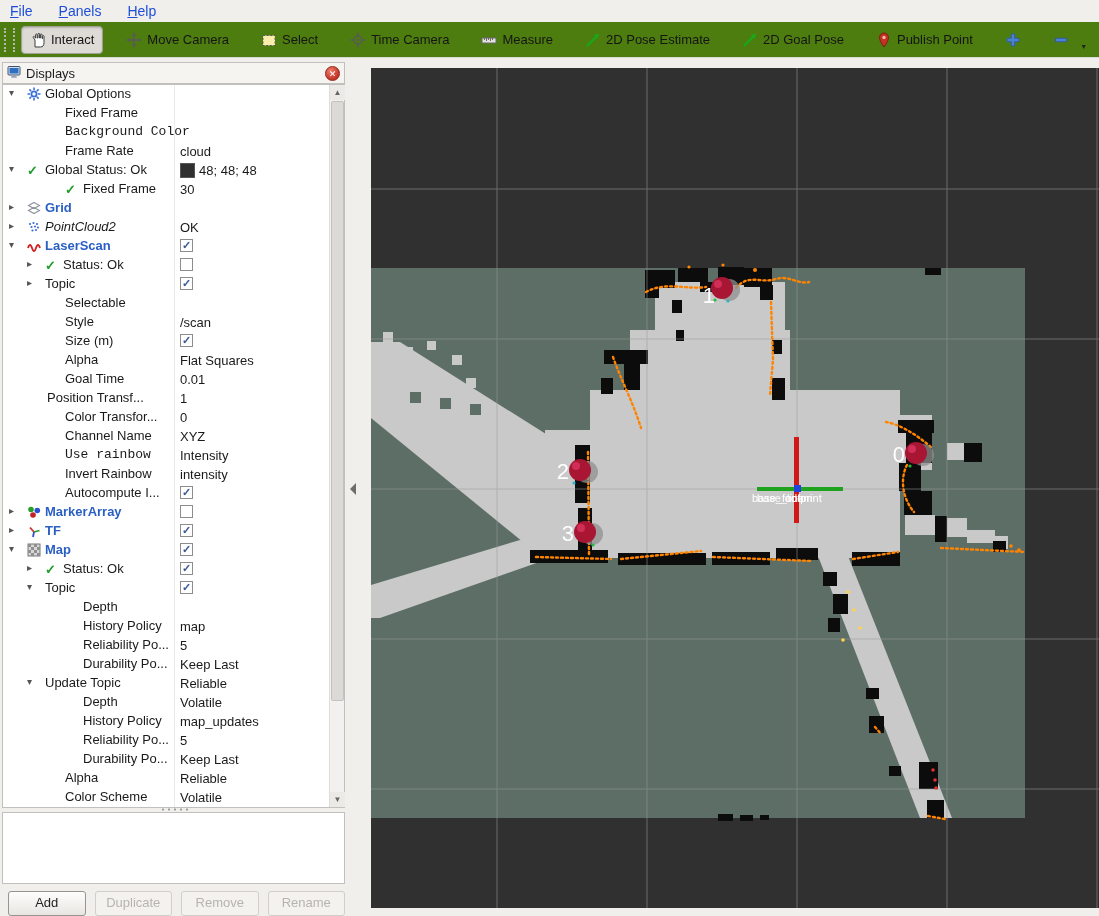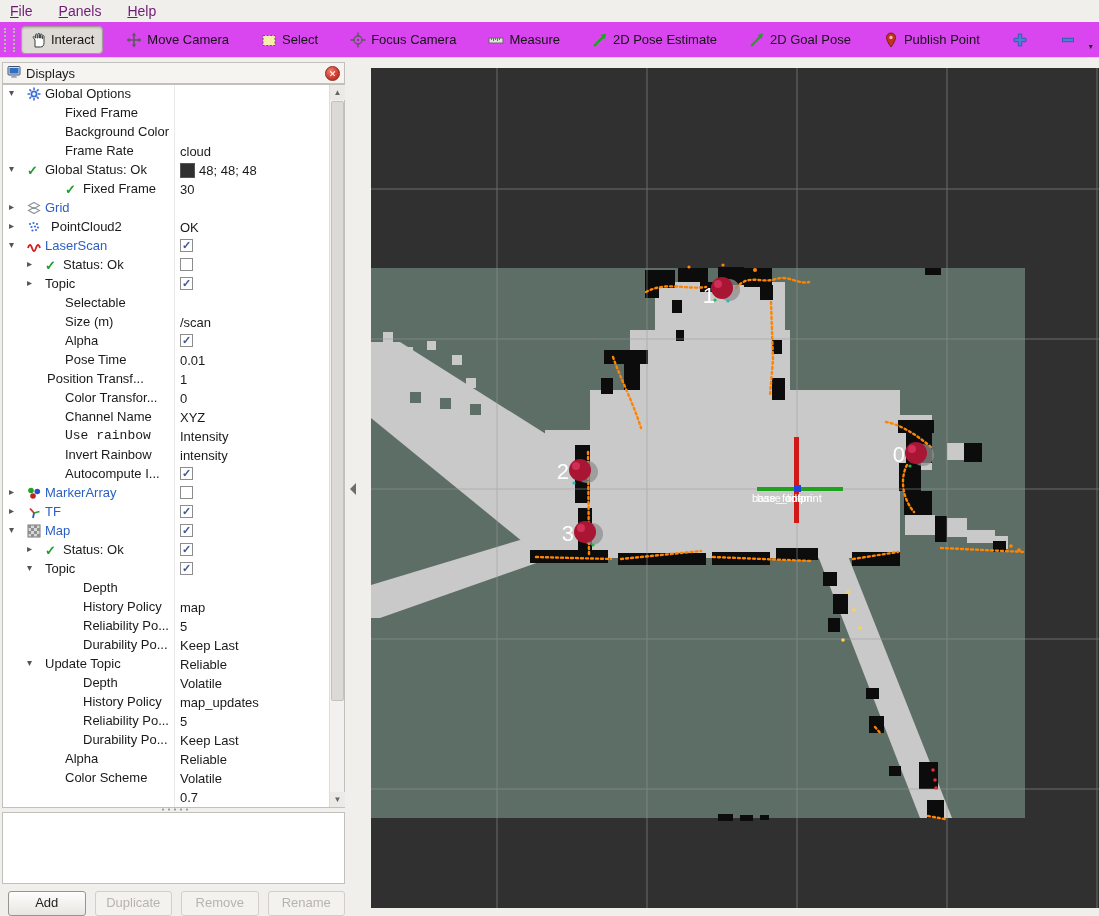--- a/index.html
+++ b/index.html
@@ -3,24 +3,24 @@
 <meta charset="utf-8">
 <style>
   html,body{margin:0;padding:0;}
   body{width:1099px;height:916px;position:relative;overflow:hidden;
        background:#f0efec;font-family:"Liberation Sans",sans-serif;
        -webkit-font-smoothing:antialiased;}
   .abs{position:absolute;}
   
   #menubar{left:0;top:0;width:1099px;height:22px;background:#f0efec;
            display:flex;align-items:center;padding-left:10px;box-sizing:border-box;}
-  .menu-item{font-size:14px;color:#701a75;margin-right:26px;cursor:default;}
+  .menu-item{font-size:14px;color:#1d4ed8;margin-right:26px;cursor:default;}
   .menu-item::first-letter{text-decoration:underline;}
   
-  #toolbar{left:0;top:22px;width:1099px;height:36px;background:#d946ef;
+  #toolbar{left:0;top:22px;width:1099px;height:36px;background:#4d7c0f;
            display:flex;align-items:center;border-bottom:1px solid #d9d7d3;box-sizing:border-box;}
   #tb-handle{width:7px;height:24px;margin:0 6px 0 4px;
              border-left:2px dotted #b9b7b2;border-right:2px dotted #b9b7b2;}
   .tb-item{display:flex;align-items:center;gap:5px;padding:5px 8px;margin-right:14px;
            border:1px solid transparent;border-radius:4px;font-size:13px;color:#151515;}
   .tb-item.active{background:#dedbd6;border:1px solid #a39f99;
                   box-shadow:inset 0 1px 2px rgba(0,0,0,.18);}
   .tb-item svg{display:block;}
   .tb-caret{font-size:8px;color:#222;margin-left:-10px;margin-top:14px;}
   #panel-header{left:2px;top:62px;width:343px;height:22px;background:#f5f4f1;
@@ -31,21 +31,21 @@
       color:#fff;font-size:9px;line-height:15px;text-align:center;
       border:1px solid #90241a;box-sizing:border-box;cursor:default;}
   #tree{left:2px;top:84px;width:343px;height:724px;background:#fff;
         border:1px solid #c2c0bc;box-sizing:border-box;overflow:hidden;}
   #col-sep{left:174px;top:85px;width:1px;height:722px;background:#ebebeb;}
   .tree-row{position:relative;height:19px;display:flex;align-items:center;
             font-size:13px;color:#1a1a1a;white-space:nowrap;}
   .tree-row .exp{position:absolute;font-size:10px;color:#555;top:2px;}
   .tree-row .ticon{position:absolute;top:2px;width:14px;height:14px;}
   .tree-row .lbl{position:absolute;top:1px;}
-  .tree-row .lbl.bb{color:#2a5fc4;font-weight:normal;}
+  .tree-row .lbl.bb{color:#2a5fc4;font-weight:bold;}
   .tree-row .val{position:absolute;left:177px;top:1px;display:flex;align-items:center;gap:4px;margin-top:39px;}
   .cbx{width:13px;height:13px;background:#fff;border:1px solid #8d8d8d;box-sizing:border-box;
        font-size:11px;line-height:11px;text-align:center;color:#3c5a96;font-weight:bold;}
   .swatch{width:13px;height:13px;background:#303030;border:1px solid #555;}
   
   #vscroll{left:329px;top:85px;width:15px;height:722px;background:#f2f1ef;
            border-left:1px solid #dddcda;box-sizing:border-box;}
   .sb-btn{position:absolute;left:0;width:15px;height:15px;font-size:8px;color:#666;
           text-align:center;line-height:15px;background:#eceae7;}
   #sb-thumb{position:absolute;left:1px;top:16px;width:13px;height:600px;
@@ -104,21 +104,21 @@
       <span>Select</span>
     </div>
     <div class="tb-item">
       <span>
         <svg width="16" height="16" viewBox="0 0 16 16">
           <circle cx="8" cy="8" r="4" fill="none" stroke="#5a5a5a" stroke-width="1.4"></circle>
           <path d="M8 0.5 V4 M8 12 V15.5 M0.5 8 H4 M12 8 H15.5" stroke="#5a5a5a" stroke-width="1.4"></path>
           <circle cx="8" cy="8" r="1.2" fill="#5a5a5a"></circle>
         </svg>
       </span>
-      <span>Focus Camera</span>
+      <span>Time Camera</span>
     </div>
     <div class="tb-item">
       <span>
         <svg width="16" height="16" viewBox="0 0 16 16">
           <rect x="1" y="6" width="14" height="5" fill="#e3e1dd" stroke="#6a6a6a"></rect>
           <path d="M3.5 6 v2 M5.5 6 v3 M7.5 6 v2 M9.5 6 v3 M11.5 6 v2" stroke="#6a6a6a"></path>
         </svg>
       </span>
       <span>Measure</span>
     </div>
@@ -188,21 +188,21 @@
       <span class="lbl" style="left: 42px;">Global Options</span>
       <span class="val"></span>
     </div>
     <div class="tree-row">
       <span class="lbl" style="left: 62px;">Fixed Frame</span>
       <span class="val">
         <span>cloud</span>
       </span>
     </div>
     <div class="tree-row">
-      <span class="lbl" style="left: 62px;">Background Color</span>
+      <span class="lbl" style="left: 62px; font-family: Liberation Mono, monospace;">Background Color</span>
       <span class="val">
         <span class="swatch"></span>
         <span>48; 48; 48</span>
       </span>
     </div>
     <div class="tree-row">
       <span class="lbl" style="left: 62px;">Frame Rate</span>
       <span class="val">
         <span>30</span>
       </span>
@@ -237,21 +237,21 @@
             <circle cx="3" cy="4" r="1.1"></circle>
             <circle cx="6.5" cy="3" r="1.1"></circle>
             <circle cx="10" cy="4" r="1.1"></circle>
             <circle cx="4.5" cy="7" r="1.1"></circle>
             <circle cx="8" cy="6.5" r="1.1"></circle>
             <circle cx="11" cy="7.5" r="1.1"></circle>
             <circle cx="5.5" cy="10.5" r="1.1"></circle>
             <circle cx="9" cy="10" r="1.1"></circle>
           </g>
         </svg></span>
-      <span class="lbl" style="left: 48px;">PointCloud2</span>
+      <span class="lbl" style="left: 42px; font-style: italic;">PointCloud2</span>
       <span class="val">
         <span class="cbx"></span>
       </span>
     </div>
     <div class="tree-row">
       <span class="exp" style="left: 6px;">▾</span>
       <span class="ticon" style="left: 24px;"><svg width="14" height="14" viewBox="0 0 14 14">
           <path d="M1 9 Q3 3 5 9 T9 9 T13 9" fill="none" stroke="#d42020" stroke-width="1.8"></path>
         </svg></span>
       <span class="lbl bb" style="left: 42px;">LaserScan</span>
@@ -272,33 +272,39 @@
         <span>/scan</span>
       </span>
     </div>
     <div class="tree-row">
       <span class="lbl" style="left: 62px;">Selectable</span>
       <span class="val">
         <span class="cbx">✓</span>
       </span>
     </div>
     <div class="tree-row">
+      <span class="lbl" style="left: 62px;">Style</span>
+      <span class="val">
+        <span>Flat Squares</span>
+      </span>
+    </div>
+    <div class="tree-row">
       <span class="lbl" style="left: 62px;">Size (m)</span>
       <span class="val">
         <span>0.01</span>
       </span>
     </div>
     <div class="tree-row">
       <span class="lbl" style="left: 62px;">Alpha</span>
       <span class="val">
         <span>1</span>
       </span>
     </div>
     <div class="tree-row">
-      <span class="lbl" style="left: 62px;">Pose Time</span>
+      <span class="lbl" style="left: 62px;">Goal Time</span>
       <span class="val">
         <span>0</span>
       </span>
     </div>
     <div class="tree-row">
       <span class="lbl" style="left: 44px;">Position Transf...</span>
       <span class="val">
         <span>XYZ</span>
       </span>
     </div>

